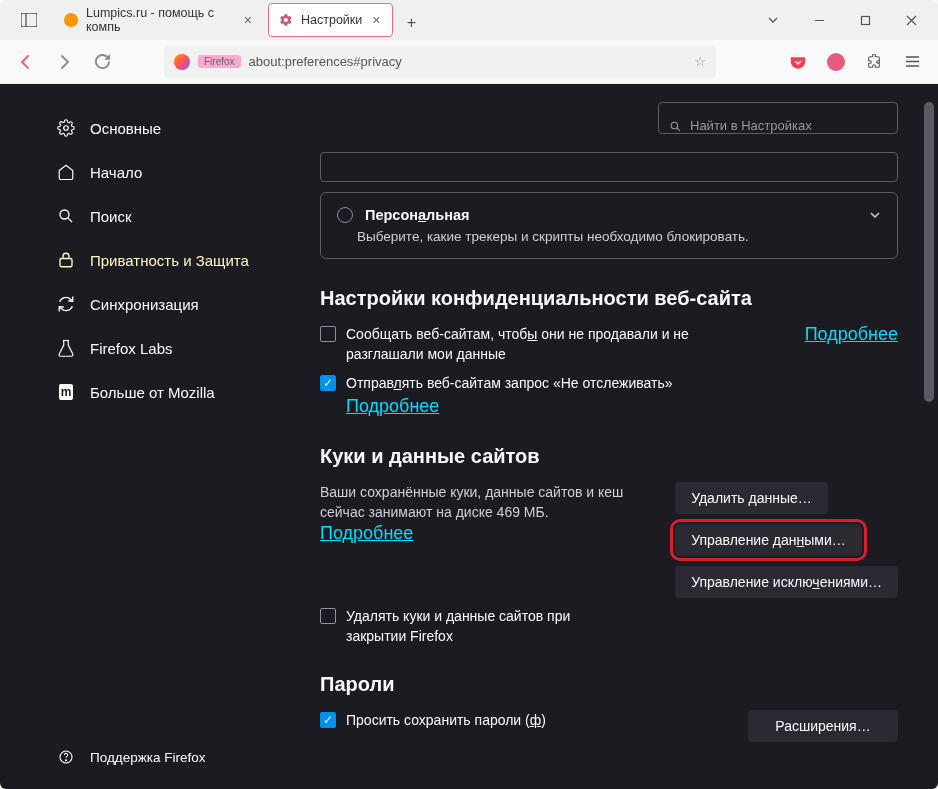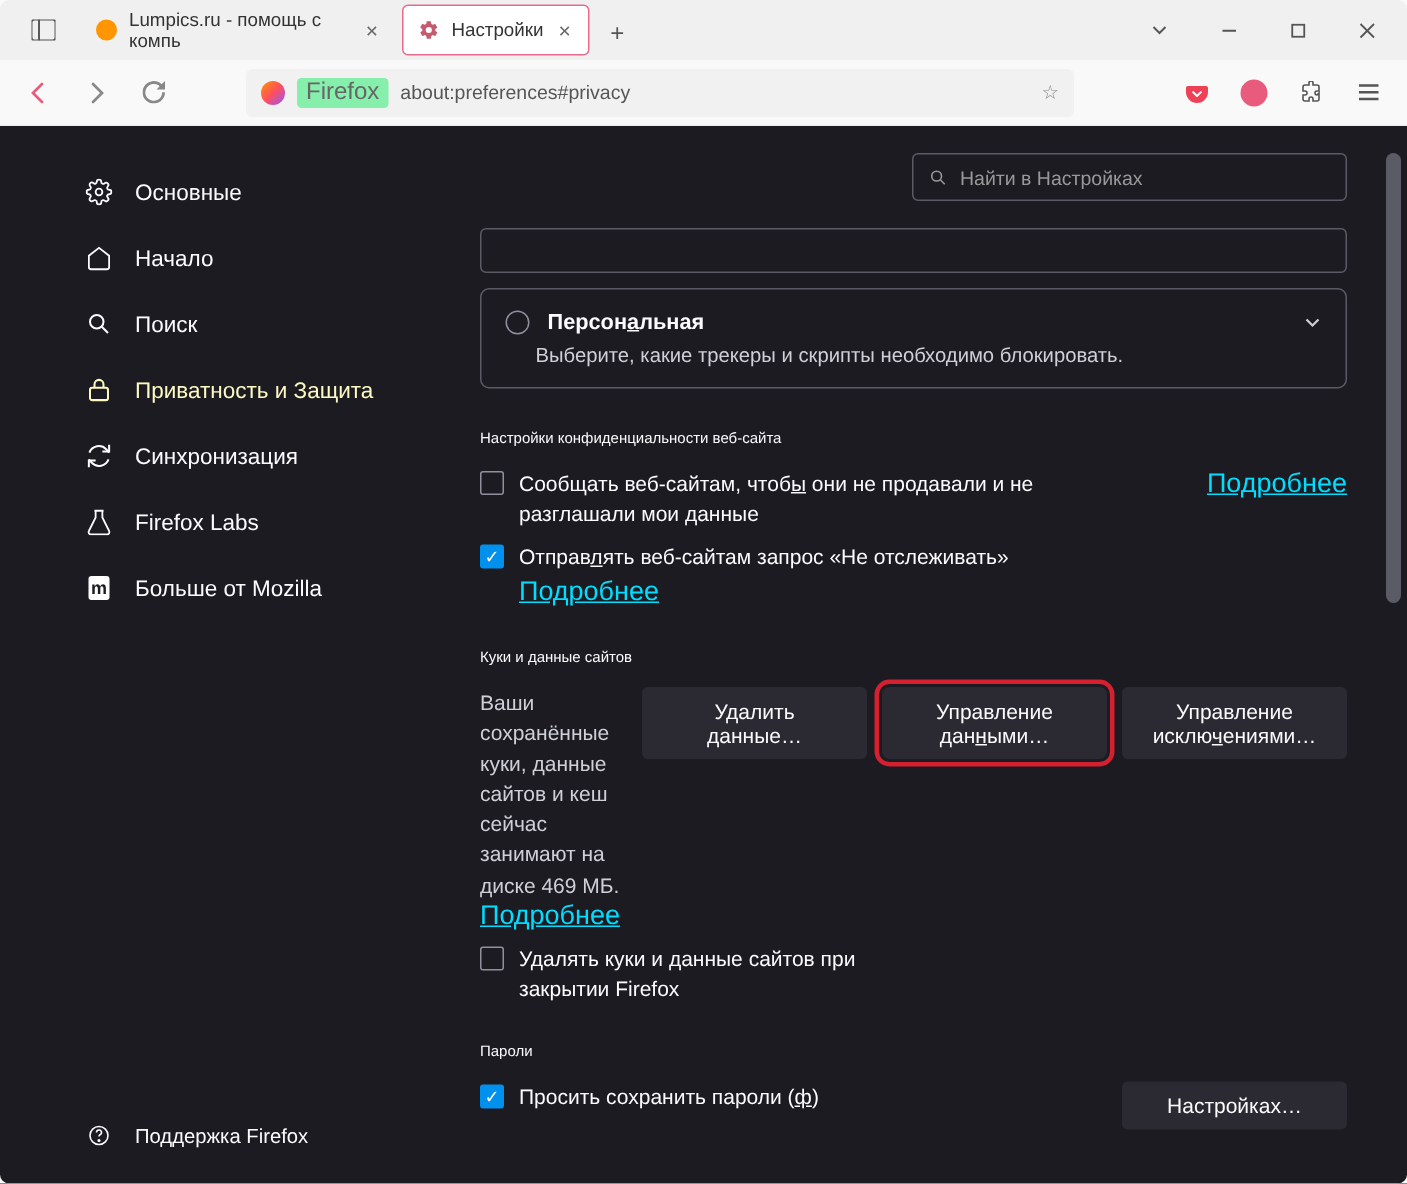--- a/index.html
+++ b/index.html
@@ -11,50 +11,50 @@
 .tab{height:34px;display:flex;align-items:center;padding:0 10px;border-radius:4px;gap:8px;font-size:12.5px;color:#333;max-width:210px}
 .tab.active{background:#fff;border:1.5px solid #e86b8c;color:#333}
 .tab-close{font-size:14px;color:#666;margin-left:auto;padding:0 2px}
 .tab-newtab{width:28px;height:28px;display:flex;align-items:center;justify-content:center;color:#555;font-size:16px}
 .winctrl{display:flex;gap:0;align-items:center}
 .winbtn{width:46px;height:32px;display:flex;align-items:center;justify-content:center;color:#555}
 .toolbar{height:44px;background:#f9f9f9;display:flex;align-items:center;padding:0 10px;gap:6px;border-bottom:1px solid #eee}
 .tbtn{width:32px;height:32px;display:flex;align-items:center;justify-content:center;color:#888;border-radius:4px}
 .tbtn.back{color:#e85b7d}
 .urlbar{flex:1;height:32px;background:#f1f1f1;border-radius:4px;display:flex;align-items:center;padding:0 10px;gap:8px;margin:0 60px 0 40px;font-size:13px;color:#555}
-.urlbar .fxlabel{background:#86efac;border-radius:3px;padding:1px 6px;font-size:16px;color:#666}
+.urlbar .fxlabel{background:#f9a8d4;border-radius:3px;padding:1px 6px;font-size:10px;color:#666}
 .urlbar .star{margin-left:auto;color:#888}
 .content{flex:1;background:#1c1b22;display:flex;overflow:hidden;position:relative}
 .leftnav{width:300px;padding:24px 12px 12px 48px;display:flex;flex-direction:column;gap:4px}
 .navitem{display:flex;align-items:center;gap:14px;padding:10px 8px;color:#fbfbfe;font-size:15px;border-radius:4px}
 .navitem.active{color:#fef9c3}
 .navicon{width:20px;height:20px;display:flex;align-items:center;justify-content:center;flex-shrink:0}
 .navspacer{flex:1}
 .navitem.small{font-size:13.5px}
 .main{flex:1;padding:18px 40px 18px 20px;overflow-y:hidden;position:relative;color:#fbfbfe}
 .searchwrap{display:flex;justify-content:flex-end;margin-bottom:18px}
-.searchbox{width:290px;height:32px;border:1px solid #5b5b66;border-radius:4px;background:transparent;display:flex;align-items:center;padding:0 10px;gap:8px;color:#999;font-size:13px}
+.searchbox{width:240px;height:32px;border:1px solid #5b5b66;border-radius:4px;background:transparent;display:flex;align-items:flex-end;padding:0 10px;gap:8px;color:#999;font-size:13px}
 .blankbox{border:1px solid #5b5b66;border-radius:4px;height:30px;margin-bottom:10px}
 .radiocard{border:1px solid #5b5b66;border-radius:6px;padding:14px 16px;margin-bottom:28px;position:relative}
 .radiorow{display:flex;align-items:center;gap:12px}
 .radio{width:16px;height:16px;border:1.5px solid #8f8f9d;border-radius:50%;flex-shrink:0}
 .radiotitle{font-weight:600;font-size:14.5px}
 .radiodesc{font-size:13.5px;color:#cfcfd8;margin-left:20px;margin-top:6px}
 .chev{position:absolute;right:16px;top:16px;color:#cfcfd8}
-.section-h{font-weight:400;font-size:10px;margin-bottom:14px}
+.section-h{font-weight:700;font-size:20px;margin-bottom:14px}
 .row{display:flex;align-items:flex-start;gap:10px;margin-bottom:10px}
 .checkbox{width:16px;height:16px;border:1.5px solid #8f8f9d;border-radius:2px;flex-shrink:0;margin-top:2px;display:flex;align-items:center;justify-content:center}
 .checkbox.checked{background:#0090ed;border-color:#0090ed;color:#fff;font-size:12px}
 .rowtext{font-size:14px;color:#fbfbfe;max-width:360px;line-height:1.45}
 .link{color:#00ddff;text-decoration:underline;font-size:18px}
 .rowwrap{display:flex;align-items:flex-start;justify-content:space-between;margin-bottom:8px}
 .rowleft{display:flex;gap:10px;align-items:flex-start}
 .sect{margin-bottom:26px}
 .desc{font-size:14px;color:#cfcfd8;max-width:340px;line-height:1.45}
-.btncol{display:flex;flex-direction:row;gap:10px;align-items:flex-start}
+.btncol{display:flex;flex-direction:column;gap:10px;align-items:flex-start}
 .btn{background:#2b2a33;color:#fbfbfe;border:none;padding:8px 16px;font-size:14px;border-radius:4px;min-width:150px;text-align:center}
 .btn.hl{outline:3px solid #d4202f;outline-offset:2px;border-radius:5px}
 .scrolltrack{position:absolute;right:4px;top:18px;bottom:18px;width:10px}
 .scrollthumb{position:absolute;right:0;top:0;width:10px;height:300px;background:#5b5b66;border-radius:5px}
 .und{text-decoration:underline}
 svg{display:block}
 .fxlogo{width:16px;height:16px;border-radius:50%;background:linear-gradient(135deg,#ff9500,#ff4f5e,#9059ff);flex-shrink:0}
 .lumpics{width:14px;height:14px;border-radius:50%;background:#ff9500;flex-shrink:0}
 .gearico{width:14px;height:14px;color:#c55b6e;flex-shrink:0}
 .pocket{width:16px;height:16px;color:#ef4056}
@@ -296,21 +296,21 @@
         </div>
       </div>
 
       <div class="sect">
         <div class="section-h">Пароли</div>
         <div class="rowwrap">
           <div class="rowleft">
             <span class="checkbox checked">✓</span>
             <span class="rowtext">Просить сохранить пароли (<span class="und">ф</span>)</span>
           </div>
-          <button class="btn">Настройках…</button>
+          <button class="btn">Расширения…</button>
         </div>
       </div>
 
       <div class="scrolltrack">
         <div class="scrollthumb"></div>
       </div>
     </div>
   </div>
 </div>
 

